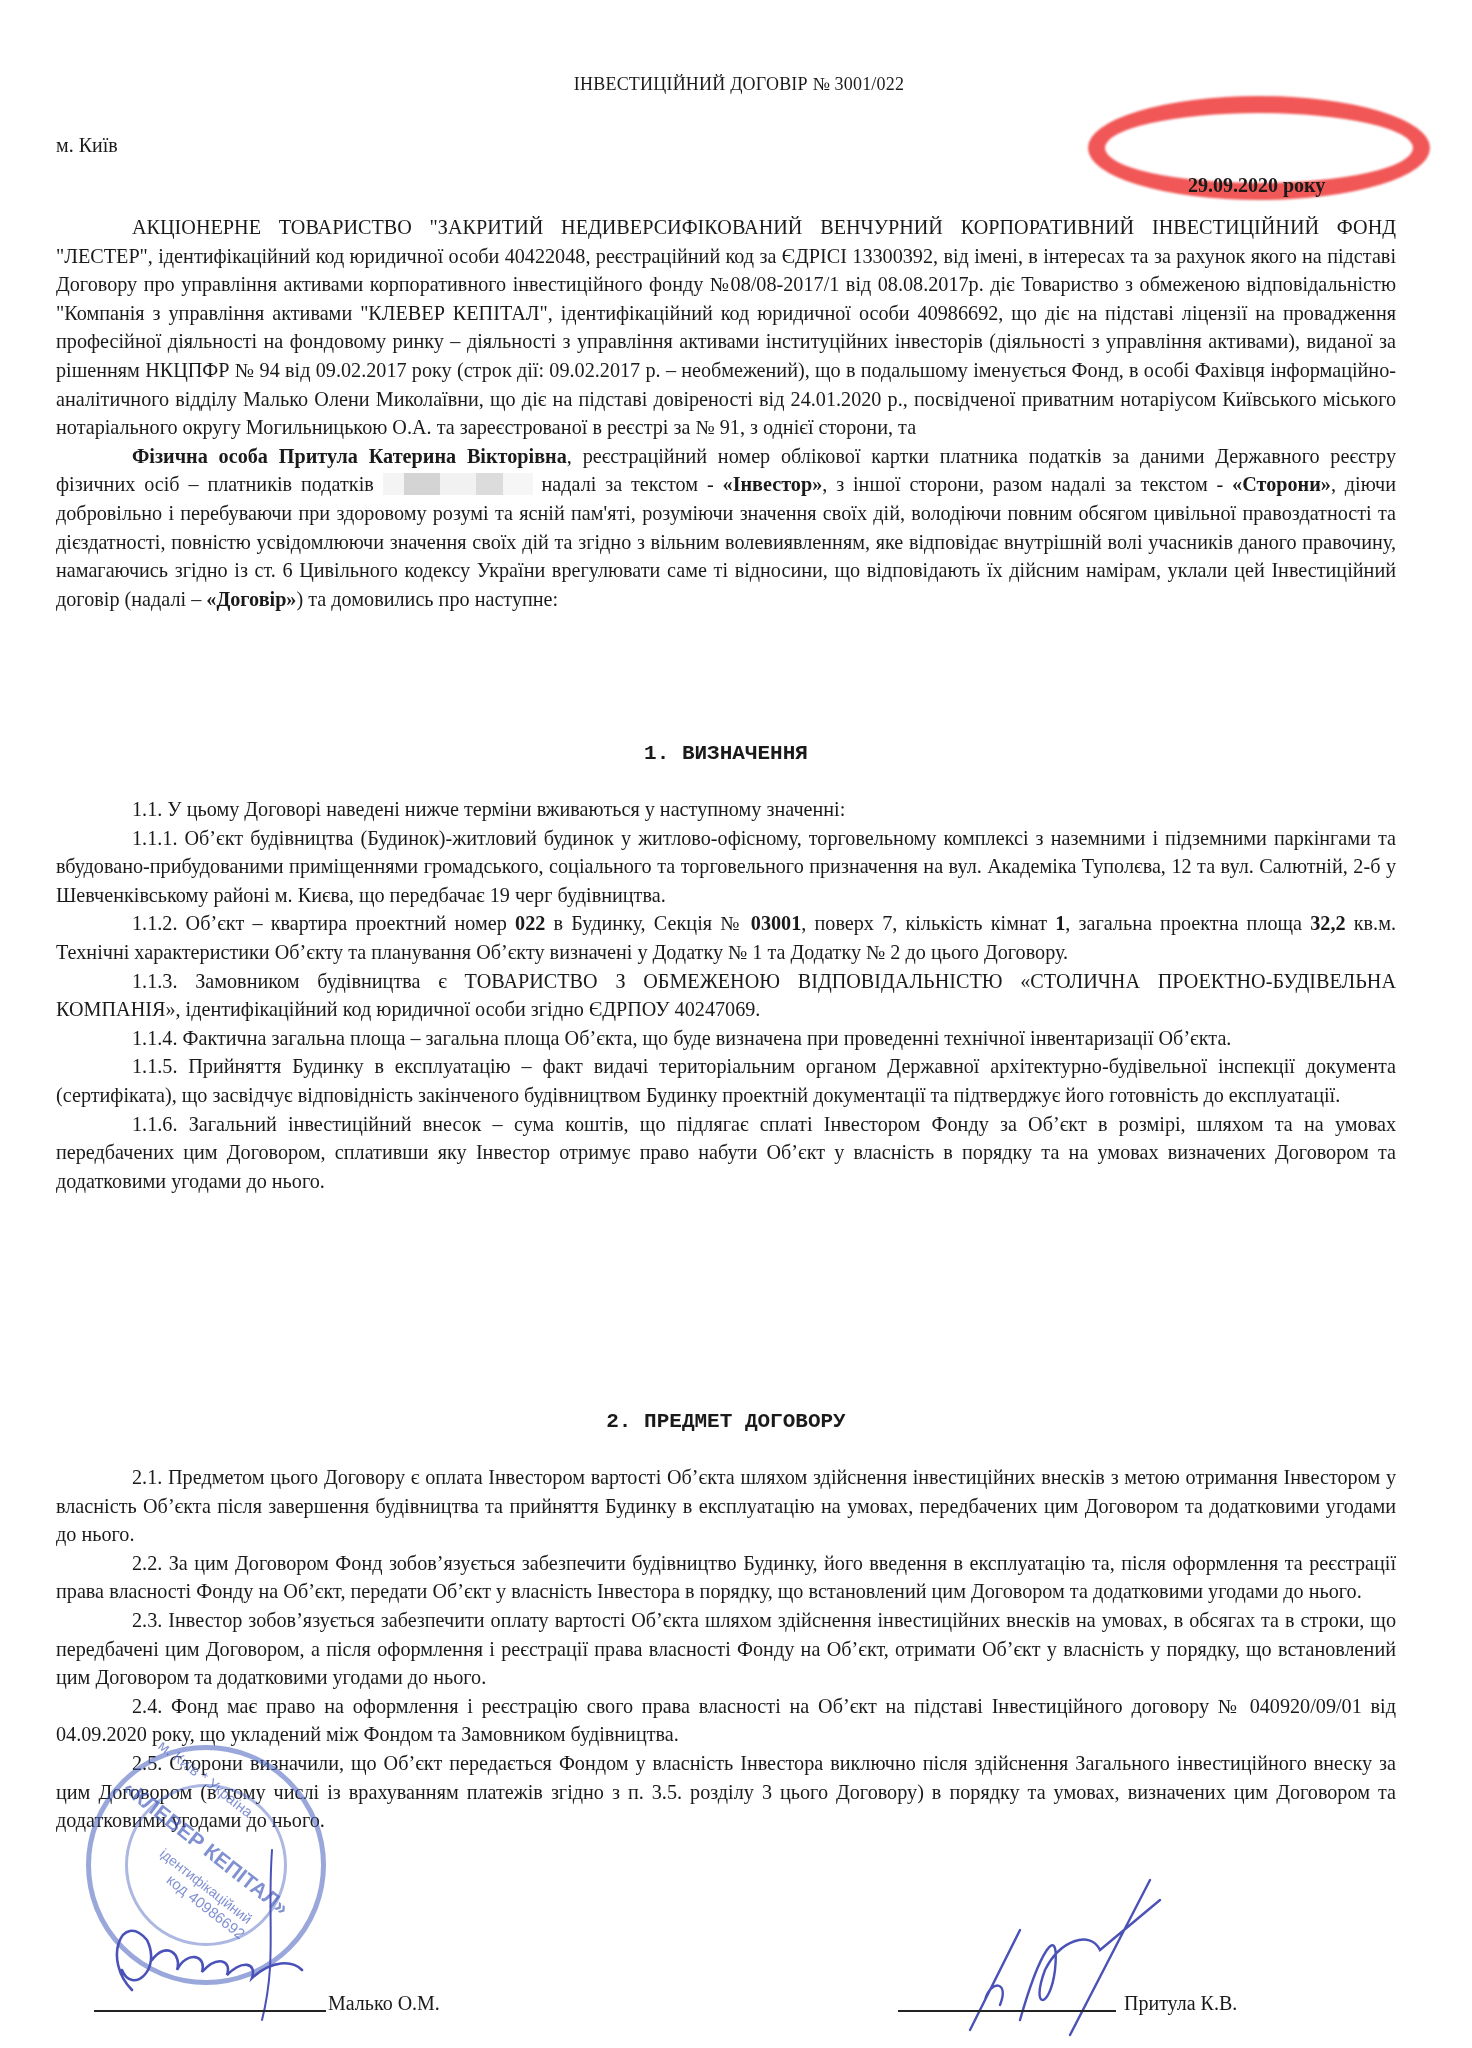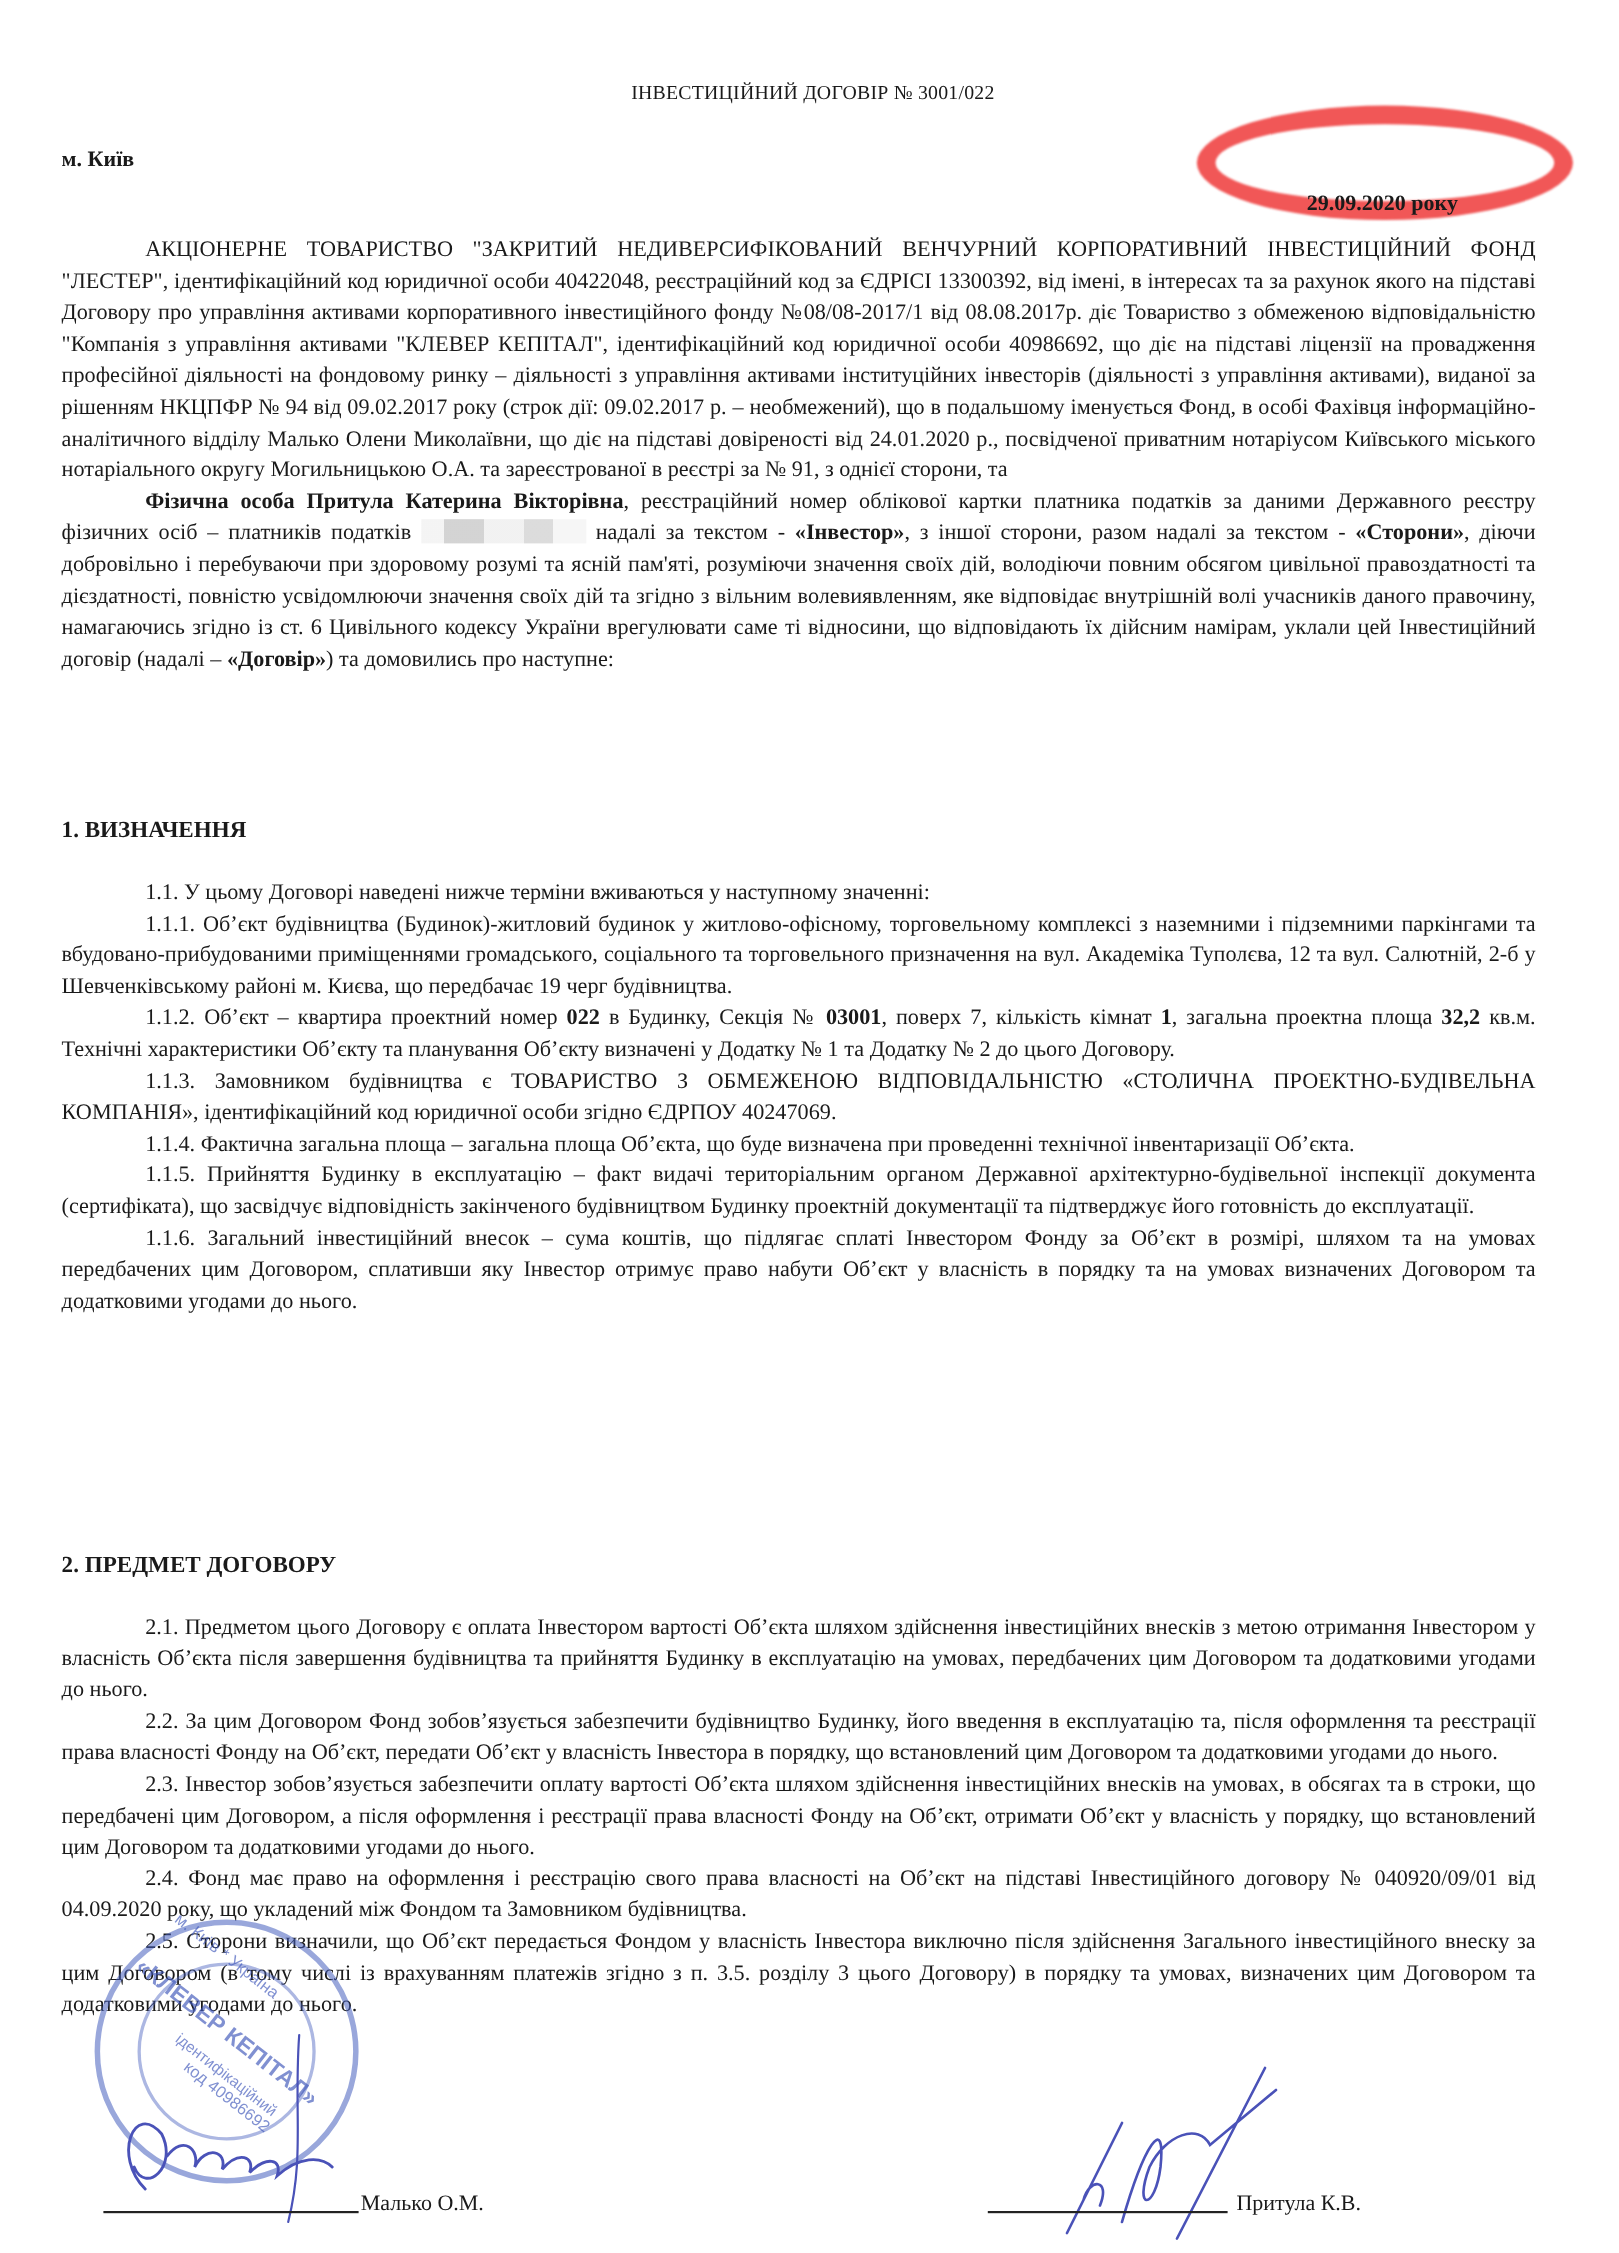--- a/index.html
+++ b/index.html
@@ -7,34 +7,34 @@
       width: 1472px; height: 2048px; position: relative; overflow: hidden;
       font-family: "Liberation Serif", "DejaVu Serif", serif;
       color: #1a1a1a;
     }
     .page { position: absolute; left: 0; top: 0; width: 1472px; height: 2048px; }
     .text-col { position: absolute; left: 56px; width: 1340px; }
     .title {
       position: absolute; top: 74px; left: 3px; width: 1472px; text-align: center;
       font-weight: normal; font-size: 18px; letter-spacing: 0.2px;
     }
-    .city { position: absolute; top: 134px; left: 56px; font-weight: bold; font-size: 20px; }
+    .city { position: absolute; top: 134px; left: 56px; font-weight: normal; font-size: 20px; }
     .date { position: absolute; top: 133px; left: 1188px; font-weight: bold; font-size: 20px; margin-top: 41px; }
     .date-ring {
       position: absolute; left: 1088px; top: 96px; width: 342px; height: 104px;
       border-radius: 50%; border: 17px solid rgba(238, 50, 50, 0.82); box-sizing: border-box;
       filter: blur(1.2px);
     }
     .para {
       font-size: 20.2px; line-height: 28.6px; text-align: justify; margin: 0;
       text-indent: 76px;
     }
     .para b { font-weight: bold; }
     .section-head {
-      font-weight: bold; font-size: 21px; margin: 0;
+      font-weight: bold; font-size: 21px; text-align: center; margin: 0; font-family: Liberation Mono, monospace;
     }
     .redact {
       display: inline-block; width: 150px; height: 22px; vertical-align: -4px;
       background: linear-gradient(90deg, #f3f3f3 0 14%, #cfcfcf 14% 38%, #f0f0f0 38% 62%, #d8d8d8 62% 80%, #f5f5f5 80%);
       opacity: 0.9;
     }
     .stamp {
       position: absolute; left: 86px; top: 1745px; width: 240px; height: 240px; border-radius: 50%;
       border: 5px solid rgba(70, 95, 190, 0.55); box-sizing: border-box;
     }

